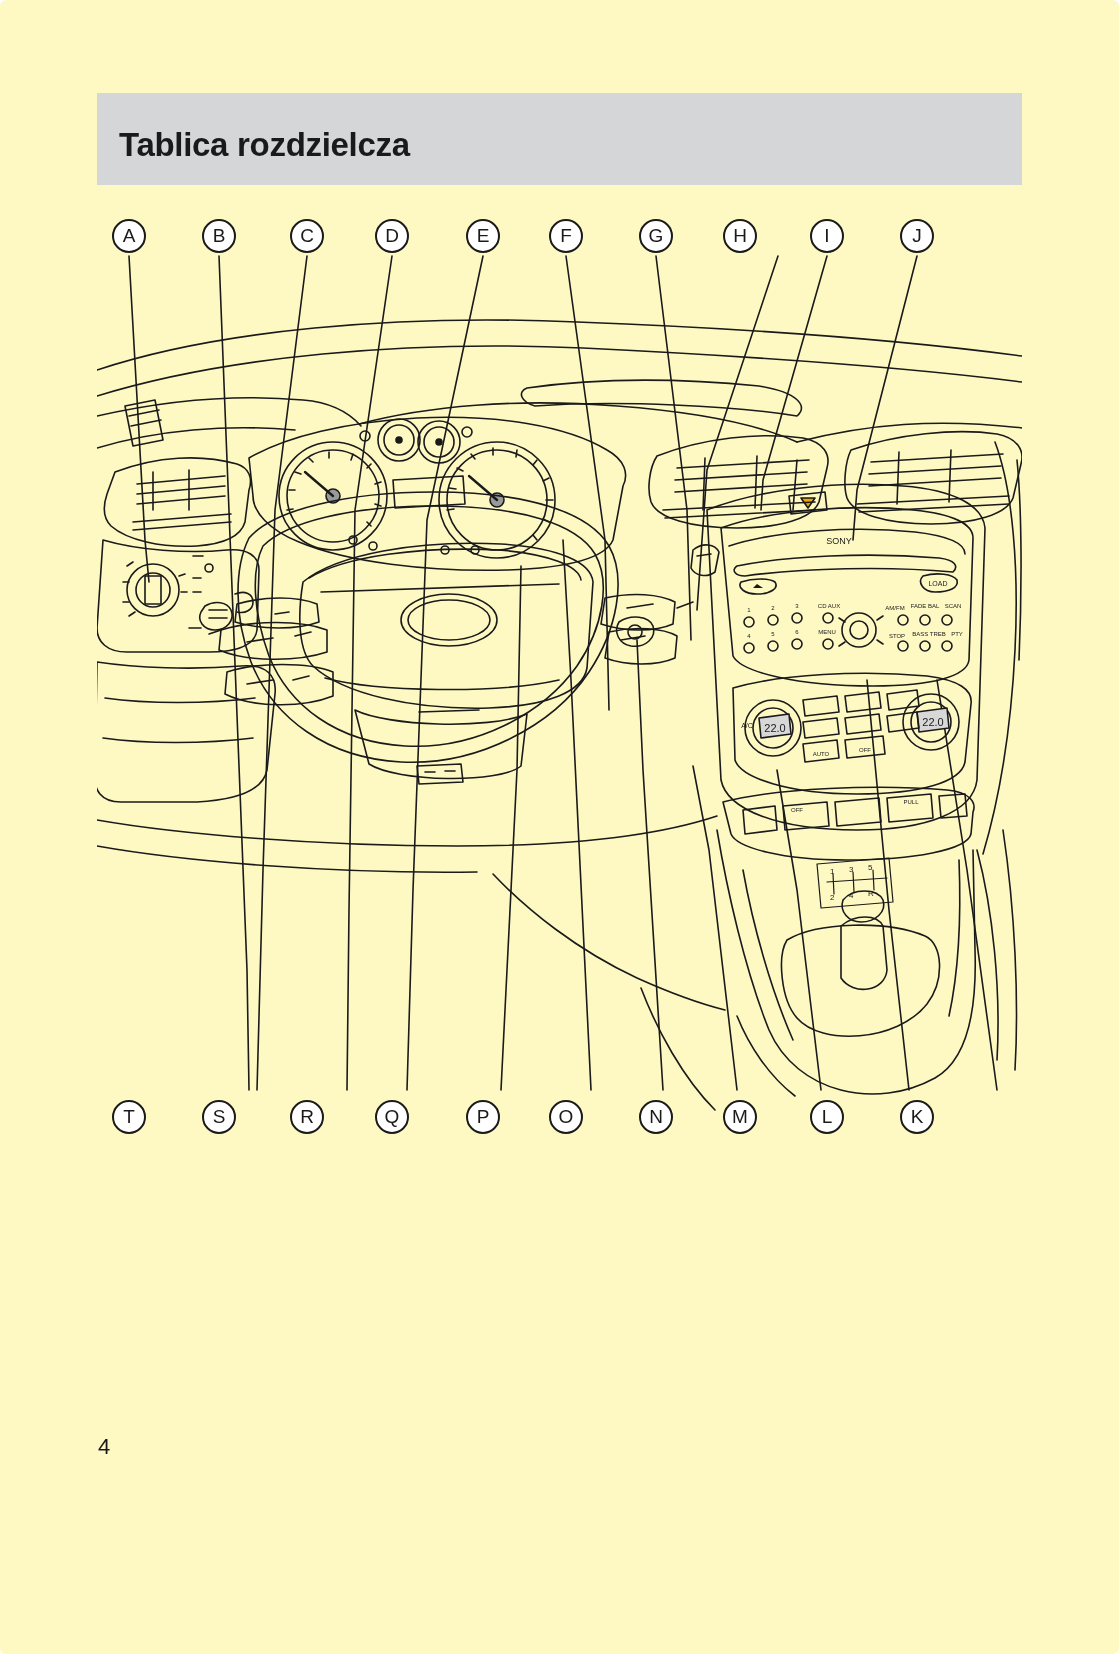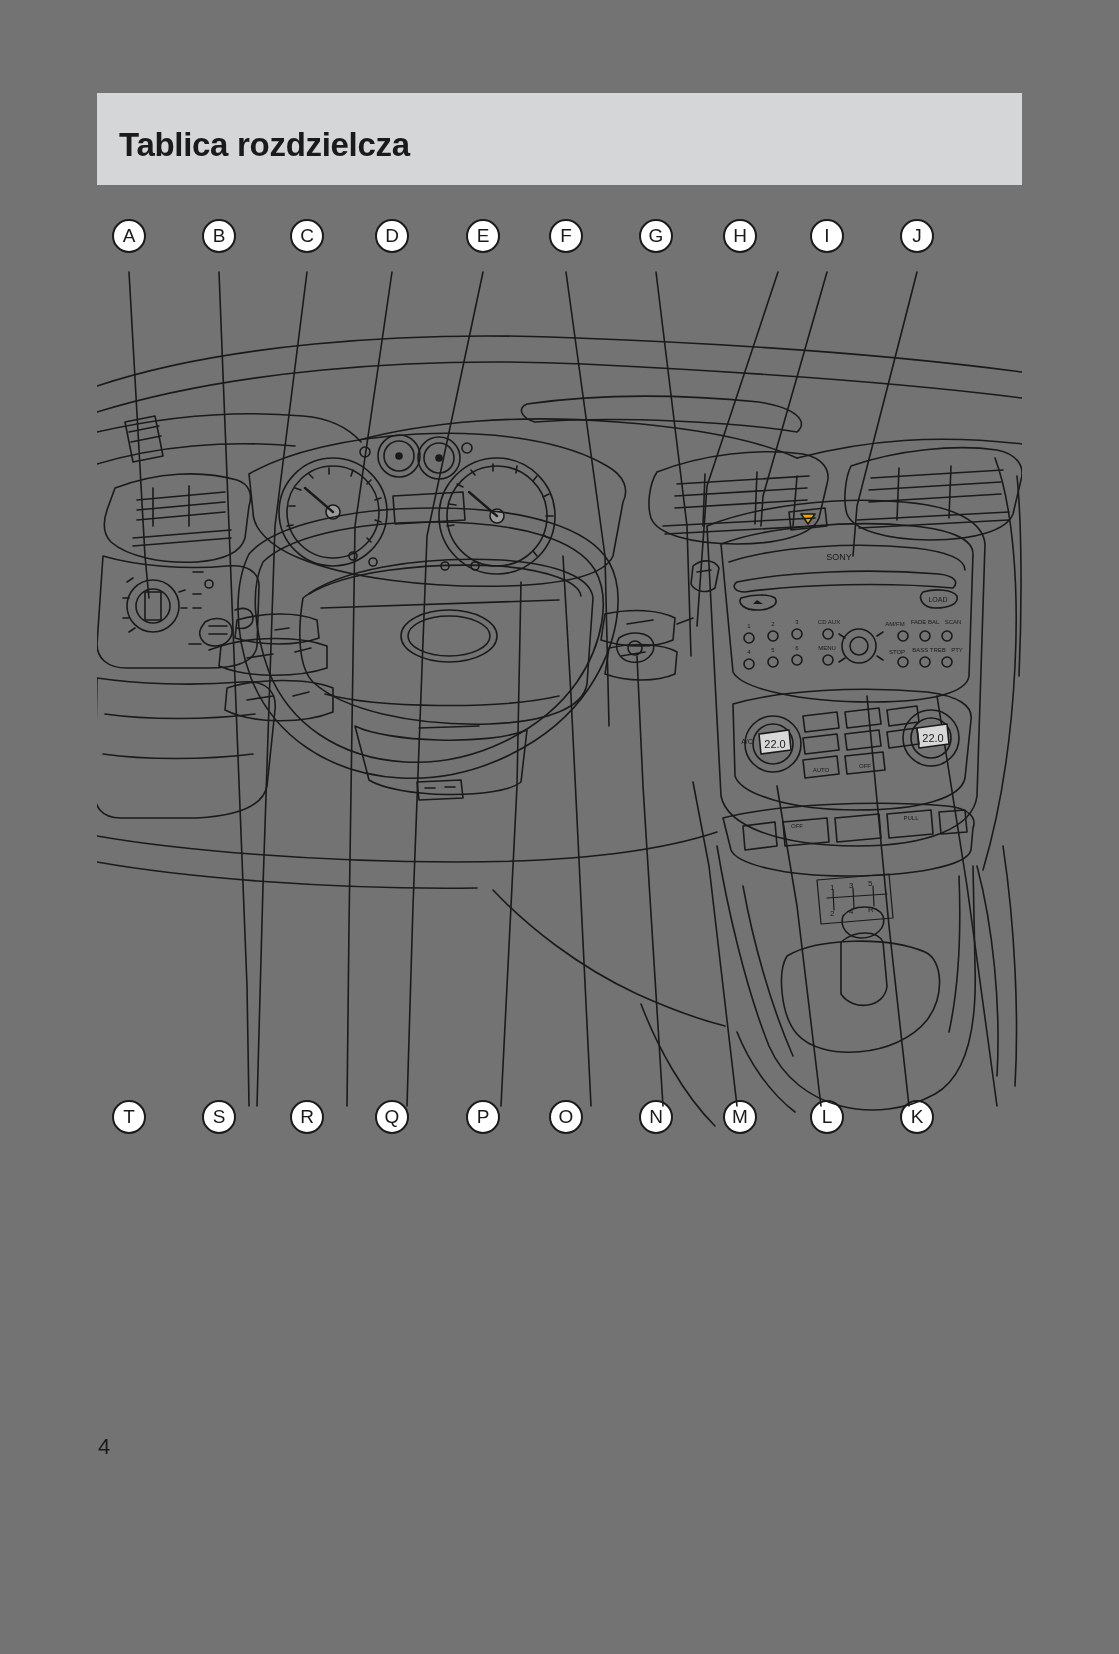--- a/index.html
+++ b/index.html
@@ -10,21 +10,22 @@
   body {
     width: 1119px;
     height: 1654px;
     position: relative;
     font-family: "Liberation Sans", sans-serif;
     overflow: hidden;
   }
   .page {
     position: absolute;
     inset: 0;
-    background: #737373;
+    background: #fef9c3;
+    border-radius: 6px;
   }
   
   .header-band {
     position: absolute;
     left: 97px;
     top: 93px;
     width: 925px;
     height: 92px;
     background: #d5d6d8;
   }
@@ -51,21 +52,21 @@
     font-size: 19px;
     font-weight: normal;
     color: #1a1a1a;
     background: #fff;
     font-family: "Liberation Sans", sans-serif;
   }
   
   .illustration {
     position: absolute;
     left: 97px;
-    top: 226px;
+    top: 210px;
     width: 925px;
     height: 940px;
   }
   .illustration svg {
     display: block;
   }
   .page-number {
     position: absolute;
     left: 98px;
     top: 1434px;

